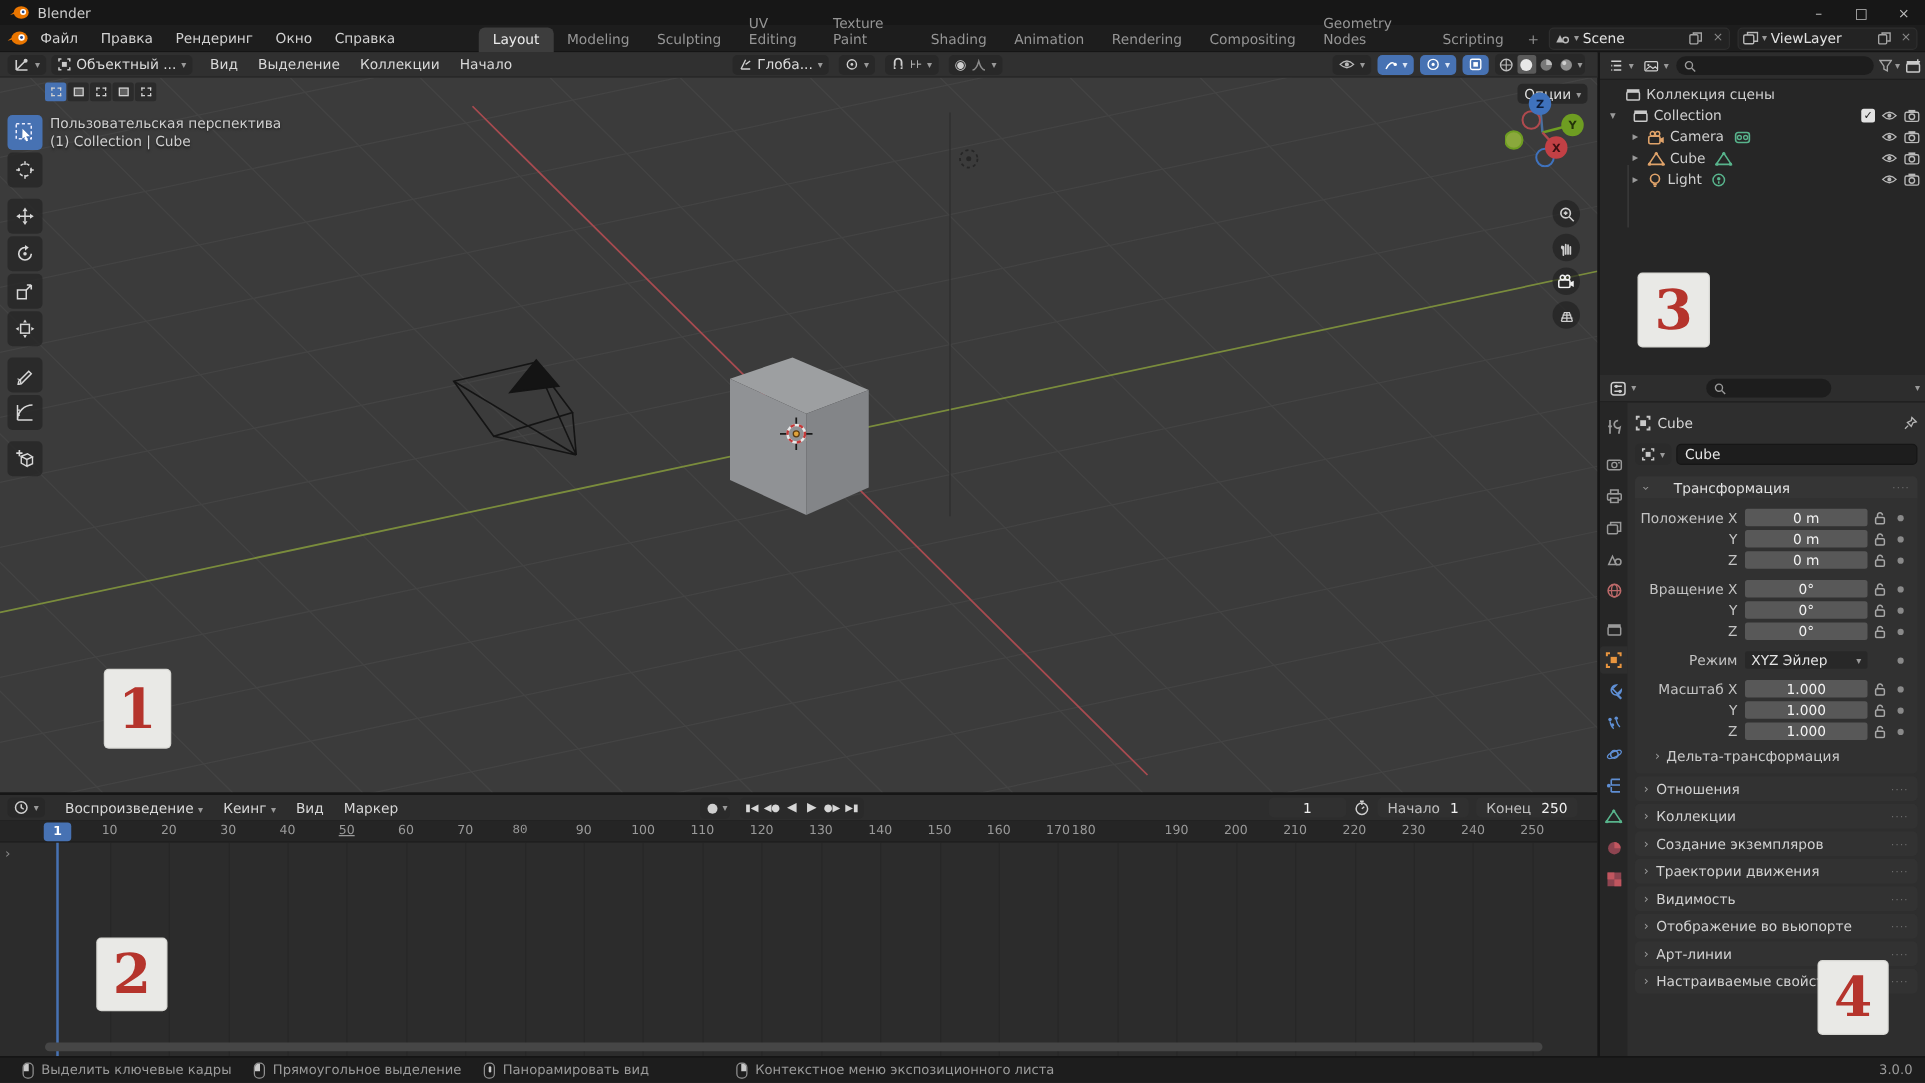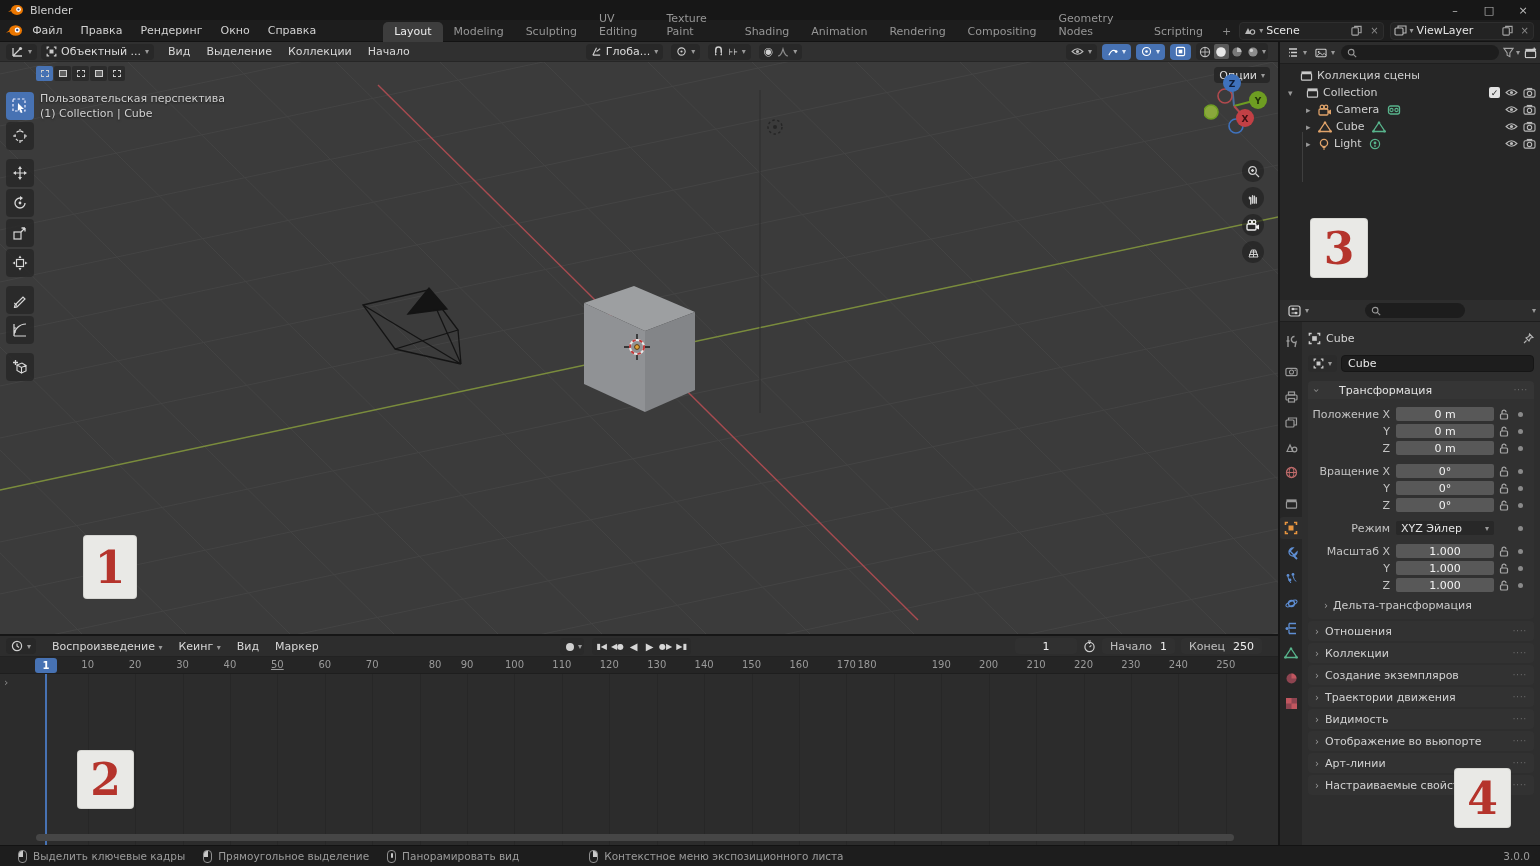--- a/index.html
+++ b/index.html
@@ -624,21 +624,21 @@
 
   <div id="truler">
     <div id="curframe">1</div>
   <span class="tick" style="left: 87.678px;">10</span>
       <span class="tick" style="left: 135.098px;">20</span>
       <span class="tick" style="left: 182.518px;">30</span>
       <span class="tick" style="left: 229.938px;">40</span>
       <span class="tick" style="left: 277.358px; text-decoration: underline;">50</span>
       <span class="tick" style="left: 324.778px;">60</span>
       <span class="tick" style="left: 372.198px;">70</span>
-      <span class="tick" style="left: 435px;">80</span>
+      <span class="tick" style="left: 416px; font-family: Liberation Mono, monospace;">80</span>
       <span class="tick" style="left: 467.038px;">90</span>
       <span class="tick" style="left: 514.458px;">100</span>
       <span class="tick" style="left: 561.878px;">110</span>
       <span class="tick" style="left: 609.298px;">120</span>
       <span class="tick" style="left: 656.718px;">130</span>
       <span class="tick" style="left: 704.138px;">140</span>
       <span class="tick" style="left: 751.558px;">150</span>
       <span class="tick" style="left: 798.978px;">160</span>
       <span class="tick" style="left: 846.398px;">170</span>
       <span class="tick" style="left: 867px;">180</span>

